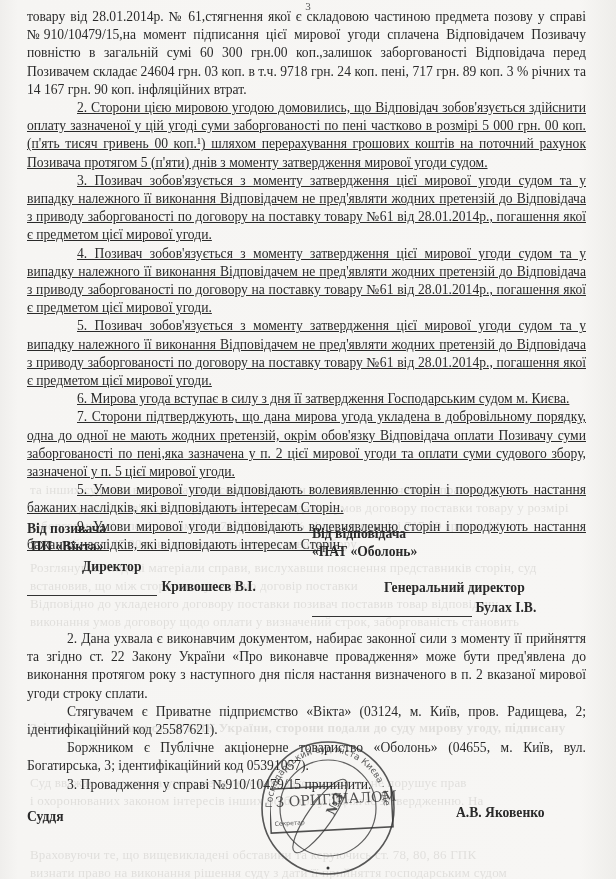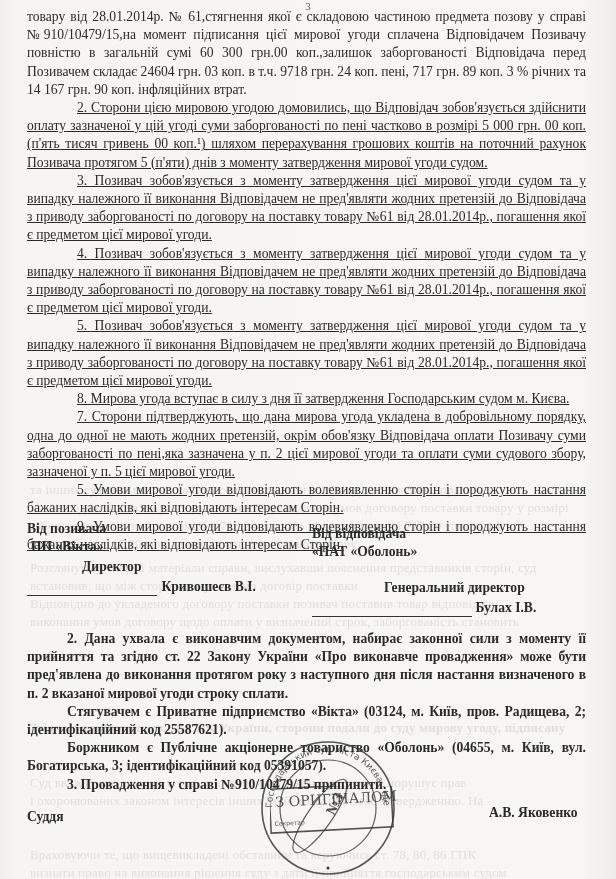--- a/index.html
+++ b/index.html
@@ -62,21 +62,21 @@
   <div class="bleed" style="top:865px;">визнати право на виконання рішення суду з дати її прийняття господарським судом</div>
 
   <div class="page-num">3</div>
 
   <div class="body-text" style="top:8px;">
     <p class="p">товару від 28.01.2014р. № 61,стягнення якої є складовою частиною предмета позову у справі №910/10479/15,на момент підписання цієї мирової угоди сплачена Відповідачем Позивачу повністю в загальній сумі 60 300 грн.00 коп.,залишок заборгованості Відповідача перед Позивачем складає 24604 грн. 03 коп. в т.ч. 9718 грн. 24 коп. пені, 717 грн. 89 коп. 3 % річних та 14 167 грн. 90 коп. інфляційних втрат.</p>
     <p class="p indent2">2.  Сторони цією мировою угодою домовились, що Відповідач зобов'язується здійснити оплату зазначеної у цій угоді суми заборгованості по пені частково в розмірі 5 000 грн. 00 коп. (п'ять тисяч гривень 00 коп.¹) шляхом перерахування грошових коштів на поточний рахунок Позивача протягом 5 (п'яти) днів з моменту затвердження мирової угоди судом.</p>
     <p class="p indent2">3.  Позивач зобов'язується з моменту затвердження цієї мирової угоди судом та у випадку належного її виконання Відповідачем не пред'являти жодних претензій до Відповідача з приводу заборгованості по договору на поставку товару №61 від 28.01.2014р., погашення якої є предметом цієї мирової угоди.</p>
     <p class="p indent2">4.  Позивач зобов'язується з моменту затвердження цієї мирової угоди судом та у випадку належного її виконання Відповідачем не пред'являти жодних претензій до Відповідача з приводу заборгованості по договору на поставку товару №61 від 28.01.2014р., погашення якої є предметом цієї мирової угоди.</p>
     <p class="p indent2">5.  Позивач зобов'язується з моменту затвердження цієї мирової угоди судом та у випадку належного її виконання Відповідачем не пред'являти жодних претензій до Відповідача з приводу заборгованості по договору на поставку товару №61 від 28.01.2014р., погашення якої є предметом цієї мирової угоди.</p>
-    <p class="p indent2">8.  Мирова угода вступає в силу з дня її затвердження Господарським судом м. Києва.</p>
+    <p class="p indent2">6.  Мирова угода вступає в силу з дня її затвердження Господарським судом м. Києва.</p>
     <p class="p indent2">7.  Сторони підтверджують, що дана мирова угода укладена в добровільному порядку, одна до одної не мають жодних претензій, окрім обов'язку Відповідача оплати Позивачу суми заборгованості по пені,яка зазначена у п. 2 цієї мирової угоди та оплати суми судового збору, зазначеної у п. 5 цієї мирової угоди.</p>
     <p class="p indent2">5.  Умови мирової угоди відповідають волевиявленню сторін і породжують настання бажаних наслідків, які відповідають інтересам Сторін.</p>
     <p class="p indent2">9.  Умови мирової угоди відповідають волевиявленню сторін і породжують настання бажаних наслідків, які відповідають інтересам Сторін.</p>
   </div>
 
   <div class="sig-block" style="left:27px; top:520px;">
     <div>Від позивача</div>
     <div style="padding-left:4px;">ПП «Вікта»</div>
     <div style="padding-left:55px; margin-top:2px;">Директор</div>
     <div style="margin-top:2px; white-space:nowrap;">
@@ -88,29 +88,29 @@
   <div class="sig-block" style="left:312px; top:525px;">
     <div>Від відповідача</div>
     <div>«ПАТ «Оболонь»</div>
     <div style="padding-left:72px; margin-top:18px;">Генеральний директор</div>
     <div style="margin-top:2px; white-space:nowrap;">
       <span class="sig-line" style="width:160px; height:14px;"></span>
       <span>Булах І.В.</span>
     </div>
   </div>
 
-  <div class="body-text" style="top:630px;font-weight:bold;">
+  <div class="body-text" style="top:630px;">
     <p class="p indent">2. Дана ухвала є виконавчим документом, набирає законної сили з моменту її прийняття та згідно ст. 22 Закону України «Про виконавче провадження» може бути пред'явлена до виконання протягом року з наступного дня після настання визначеного в п. 2 вказаної мирової угоди строку сплати.</p>
     <p class="p indent">Стягувачем є Приватне підприємство «Вікта» (03124, м. Київ, пров. Радищева, 2; ідентифікаційний код 25587621).</p>
     <p class="p indent">Боржником є Публічне акціонерне товариство «Оболонь» (04655, м. Київ, вул. Богатирська, 3; ідентифікаційний код 05391057).</p>
     <p class="p indent">3. Провадження у справі №910/10479/15 припинити.</p>
   </div>
 
   <div class="sig-block" style="left:27px; top:798px;margin-top:10px;">Суддя</div>
-  <div class="sig-block" style="left:489px; top:804px;">А.В. Яковенко</div>
+  <div class="sig-block" style="left:456px; top:804px;">А.В. Яковенко</div>
 
   <svg class="stamp" viewBox="0 0 140 140">
     <circle cx="70" cy="70" r="66" fill="none" stroke="#3a3a3a" stroke-width="1.6" opacity="0.85"></circle>
     <circle cx="70" cy="70" r="48" fill="none" stroke="#3a3a3a" stroke-width="1.2" opacity="0.8"></circle>
     <path id="arc" d="M 14 70 A 56 56 0 1 1 126 70" fill="none"></path>
     <text font-size="9" fill="#333" font-family="DejaVu Sans, sans-serif" opacity="0.8">
       <textPath href="#arc">Господарський суд міста Києва · Ідентифікаційний код · УКРАЇНА</textPath>
     </text>
     <ellipse cx="62" cy="78" rx="44" ry="12" transform="rotate(-55 62 78)" fill="none" stroke="#333" stroke-width="1.2" opacity="0.8"></ellipse>
     <text x="76" y="78" font-size="13" fill="#333" font-weight="bold" transform="rotate(-65 76 78)" font-family="DejaVu Serif, serif" opacity="0.85">№3</text>

